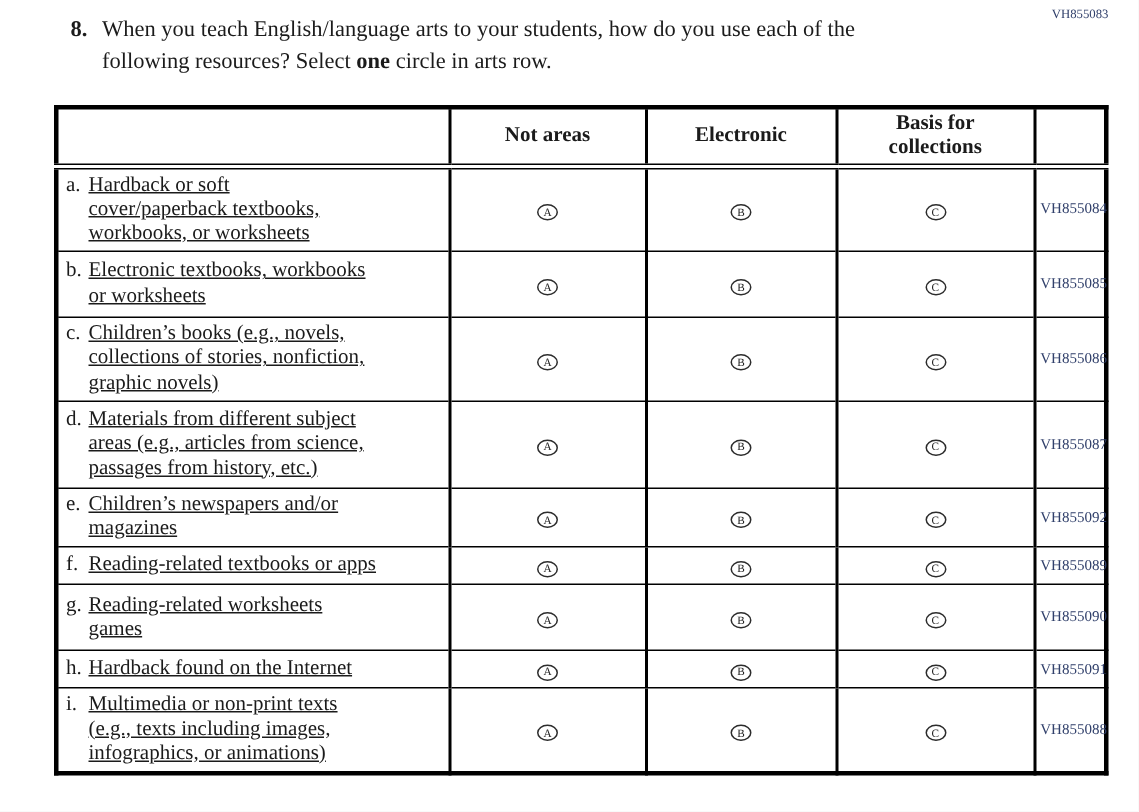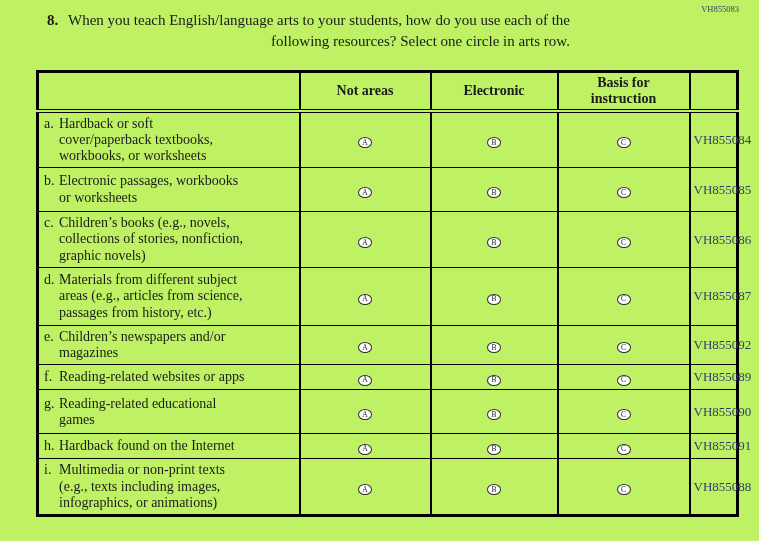--- a/index.html
+++ b/index.html
@@ -1,41 +1,41 @@
 <!DOCTYPE html>
 <html style="--code-text: #31406b; --ink: #1b1b1b; --border: #000000;"><head>
 <meta charset="utf-8">
 <style>
   :root { --code-text:#31406b; --ink:#1b1b1b; --line:#000; }
   * { box-sizing: border-box; }
   body { margin:0; background:#e8e8e8; font-family:"Liberation Serif","DejaVu Serif",serif; color:var(--ink); }
-  .page { position:relative; width:759px; height:541px; background:#bef264; overflow:hidden; }
+  .page { position:relative; width:759px; height:541px; background:#ffffff; overflow:hidden; }
 
   .top-code { position:absolute; top:4px; right:20px; font-size:8.5px; color:var(--code-text); }
 
   .question { position:absolute; left:47px; top:10px; width:606px; display:flex; font-size:15px; line-height:1.4; }
   .qnum { font-weight:700; flex:none; width:21px; }
-  .qtext { white-space:pre-line;text-align:right; }
-  .qbold { font-weight:400; }
+  .qtext { white-space:pre-line; }
+  .qbold { font-weight:700; }
 
   table.survey { position:absolute; left:36px; top:70px; width:700px; border-collapse:collapse; table-layout:fixed; border:3px solid var(--line); }
   th, td { border:2px solid var(--line); }
   thead th { border-bottom:4px double var(--line); height:39px; font-size:14px; font-weight:700; text-align:center; vertical-align:middle; white-space:pre-line; line-height:1.12; padding:2px; }
   tbody td { border-top-width:1px; border-bottom-width:1px; padding:3px 2px; }
 
   td.lblcell { vertical-align:middle; font-size:14px; line-height:1.16; }
   .lbl { display:flex; }
   .ltr { flex:none; width:18px; padding-left:3px; }
-  .txt { white-space:pre-line; }
+  .txt { white-space:pre-line;text-decoration:underline; }
 
   td.opt { text-align:center; vertical-align:middle; }
   .bubble { display:inline-flex; width:14px; height:11px; border:1.2px solid #2c2c2c; border-radius:50%; align-items:center; justify-content:center; background:#fff; }
   .bl { font-size:7.5px; line-height:1; color:#222; }
 
-  td.codecell { font-size:13px; color:var(--code-text); vertical-align:middle; padding:0 0 0 3px; }
+  td.codecell { font-size:10px; color:var(--code-text); vertical-align:middle; padding:0 0 0 3px; }
 
   tr.rh0 { height:55px; } tr.rh1 { height:44px; } tr.rh2 { height:51px; }
   tr.rh3 { height:58px; } tr.rh4 { height:38px; } tr.rh5 { height:22px; }
   tr.rh6 { height:44px; } tr.rh7 { height:22px; } tr.rh8 { height:46px; }
 </style>
 </head>
 <body>
 
 <div class="page">
 
@@ -54,21 +54,21 @@
         <col style="width:127px">
         <col style="width:132px">
         <col style="width:48px">
     </colgroup>
     <thead>
       <tr>
         <th></th>
         <th>Not areas</th>
         <th>Electronic</th>
         <th>Basis for
-instruction</th>
+collections</th>
         <th></th>
       </tr>
     </thead>
     <tbody>
 
       <tr class="rh0">
         <td class="lblcell">
             <div class="lbl">
               <span class="ltr">a.</span>
               <span class="txt">Hardback or soft
@@ -85,21 +85,21 @@
         <td class="opt"><span class="bubble">
               <span class="bl">C</span>
             </span></td>
         <td class="codecell">VH855084</td>
       </tr>
 
       <tr class="rh1">
         <td class="lblcell">
             <div class="lbl">
               <span class="ltr">b.</span>
-              <span class="txt">Electronic passages, workbooks
+              <span class="txt">Electronic textbooks, workbooks
 or worksheets</span>
             </div>
           </td>
         <td class="opt"><span class="bubble">
               <span class="bl">A</span>
             </span></td>
         <td class="opt"><span class="bubble">
               <span class="bl">B</span>
             </span></td>
         <td class="opt"><span class="bubble">
@@ -167,40 +167,40 @@
         <td class="opt"><span class="bubble">
               <span class="bl">C</span>
             </span></td>
         <td class="codecell">VH855092</td>
       </tr>
 
       <tr class="rh5">
         <td class="lblcell">
             <div class="lbl">
               <span class="ltr">f.</span>
-              <span class="txt">Reading-related websites or apps</span>
+              <span class="txt">Reading-related textbooks or apps</span>
             </div>
           </td>
         <td class="opt"><span class="bubble">
               <span class="bl">A</span>
             </span></td>
         <td class="opt"><span class="bubble">
               <span class="bl">B</span>
             </span></td>
         <td class="opt"><span class="bubble">
               <span class="bl">C</span>
             </span></td>
         <td class="codecell">VH855089</td>
       </tr>
 
       <tr class="rh6">
         <td class="lblcell">
             <div class="lbl">
               <span class="ltr">g.</span>
-              <span class="txt">Reading-related educational
+              <span class="txt">Reading-related worksheets
 games</span>
             </div>
           </td>
         <td class="opt"><span class="bubble">
               <span class="bl">A</span>
             </span></td>
         <td class="opt"><span class="bubble">
               <span class="bl">B</span>
             </span></td>
         <td class="opt"><span class="bubble">

